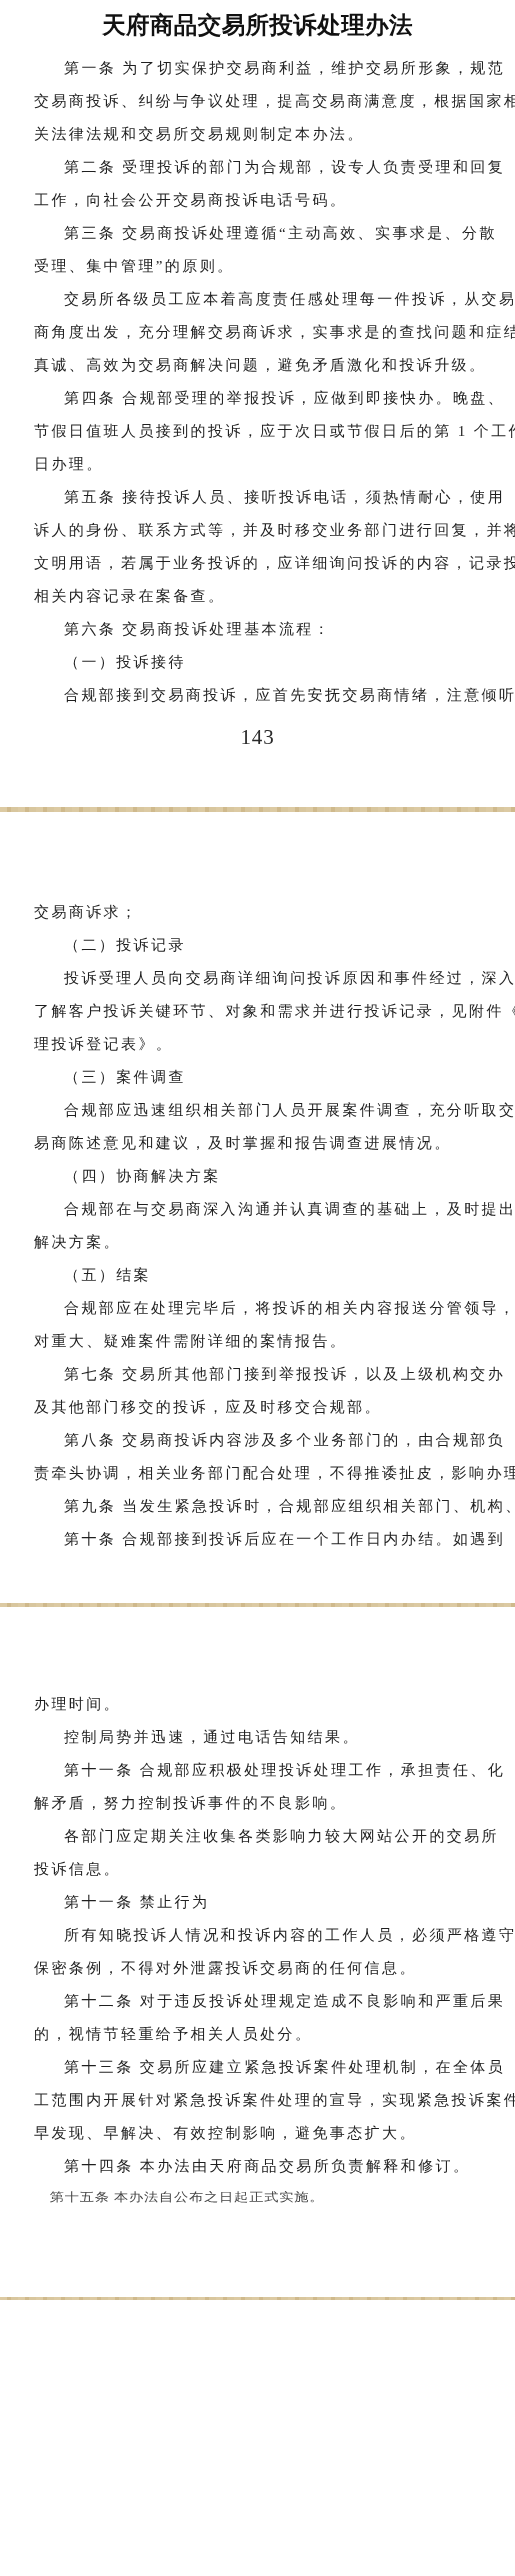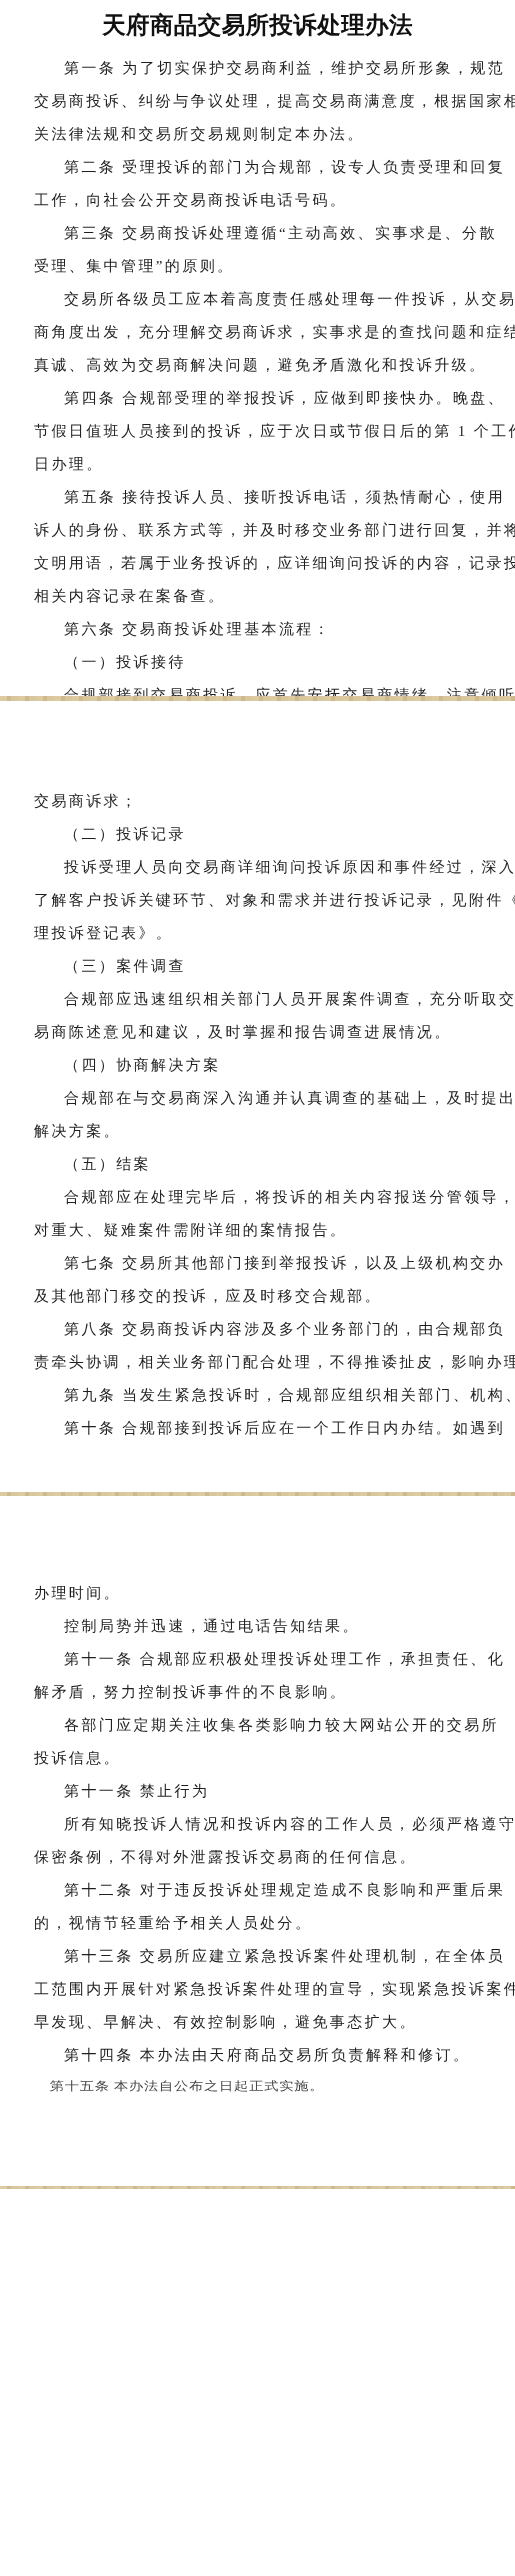--- a/index.html
+++ b/index.html
@@ -70,21 +70,21 @@
       #d8c69e 11px, #d8c69e 18px);
   }
   .divider.thin{height:2.4px;}
   .bottom-margin{height:3.9px;background:#ffffff;}
 </style>
 </head>
 <body>
 
 <div class="doc">
 
-  <section class="page" style="height:696px">
+  <section class="page" style="height:807px">
     <h1 class="title">天府商品交易所投诉处理办法</h1>
     <div class="lines" style="top:60px">
         <div class="line indent">第一条 为了切实保护交易商利益，维护交易所形象，规范</div>
         <div class="line">交易商投诉、纠纷与争议处理，提高交易商满意度，根据国家相</div>
         <div class="line">关法律法规和交易所交易规则制定本办法。</div>
         <div class="line indent">第二条 受理投诉的部门为合规部，设专人负责受理和回复</div>
         <div class="line">工作，向社会公开交易商投诉电话号码。</div>
         <div class="line indent">第三条 交易商投诉处理遵循“主动高效、实事求是、分散</div>
         <div class="line">受理、集中管理”的原则。</div>
         <div class="line indent">交易所各级员工应本着高度责任感处理每一件投诉，从交易</div>

